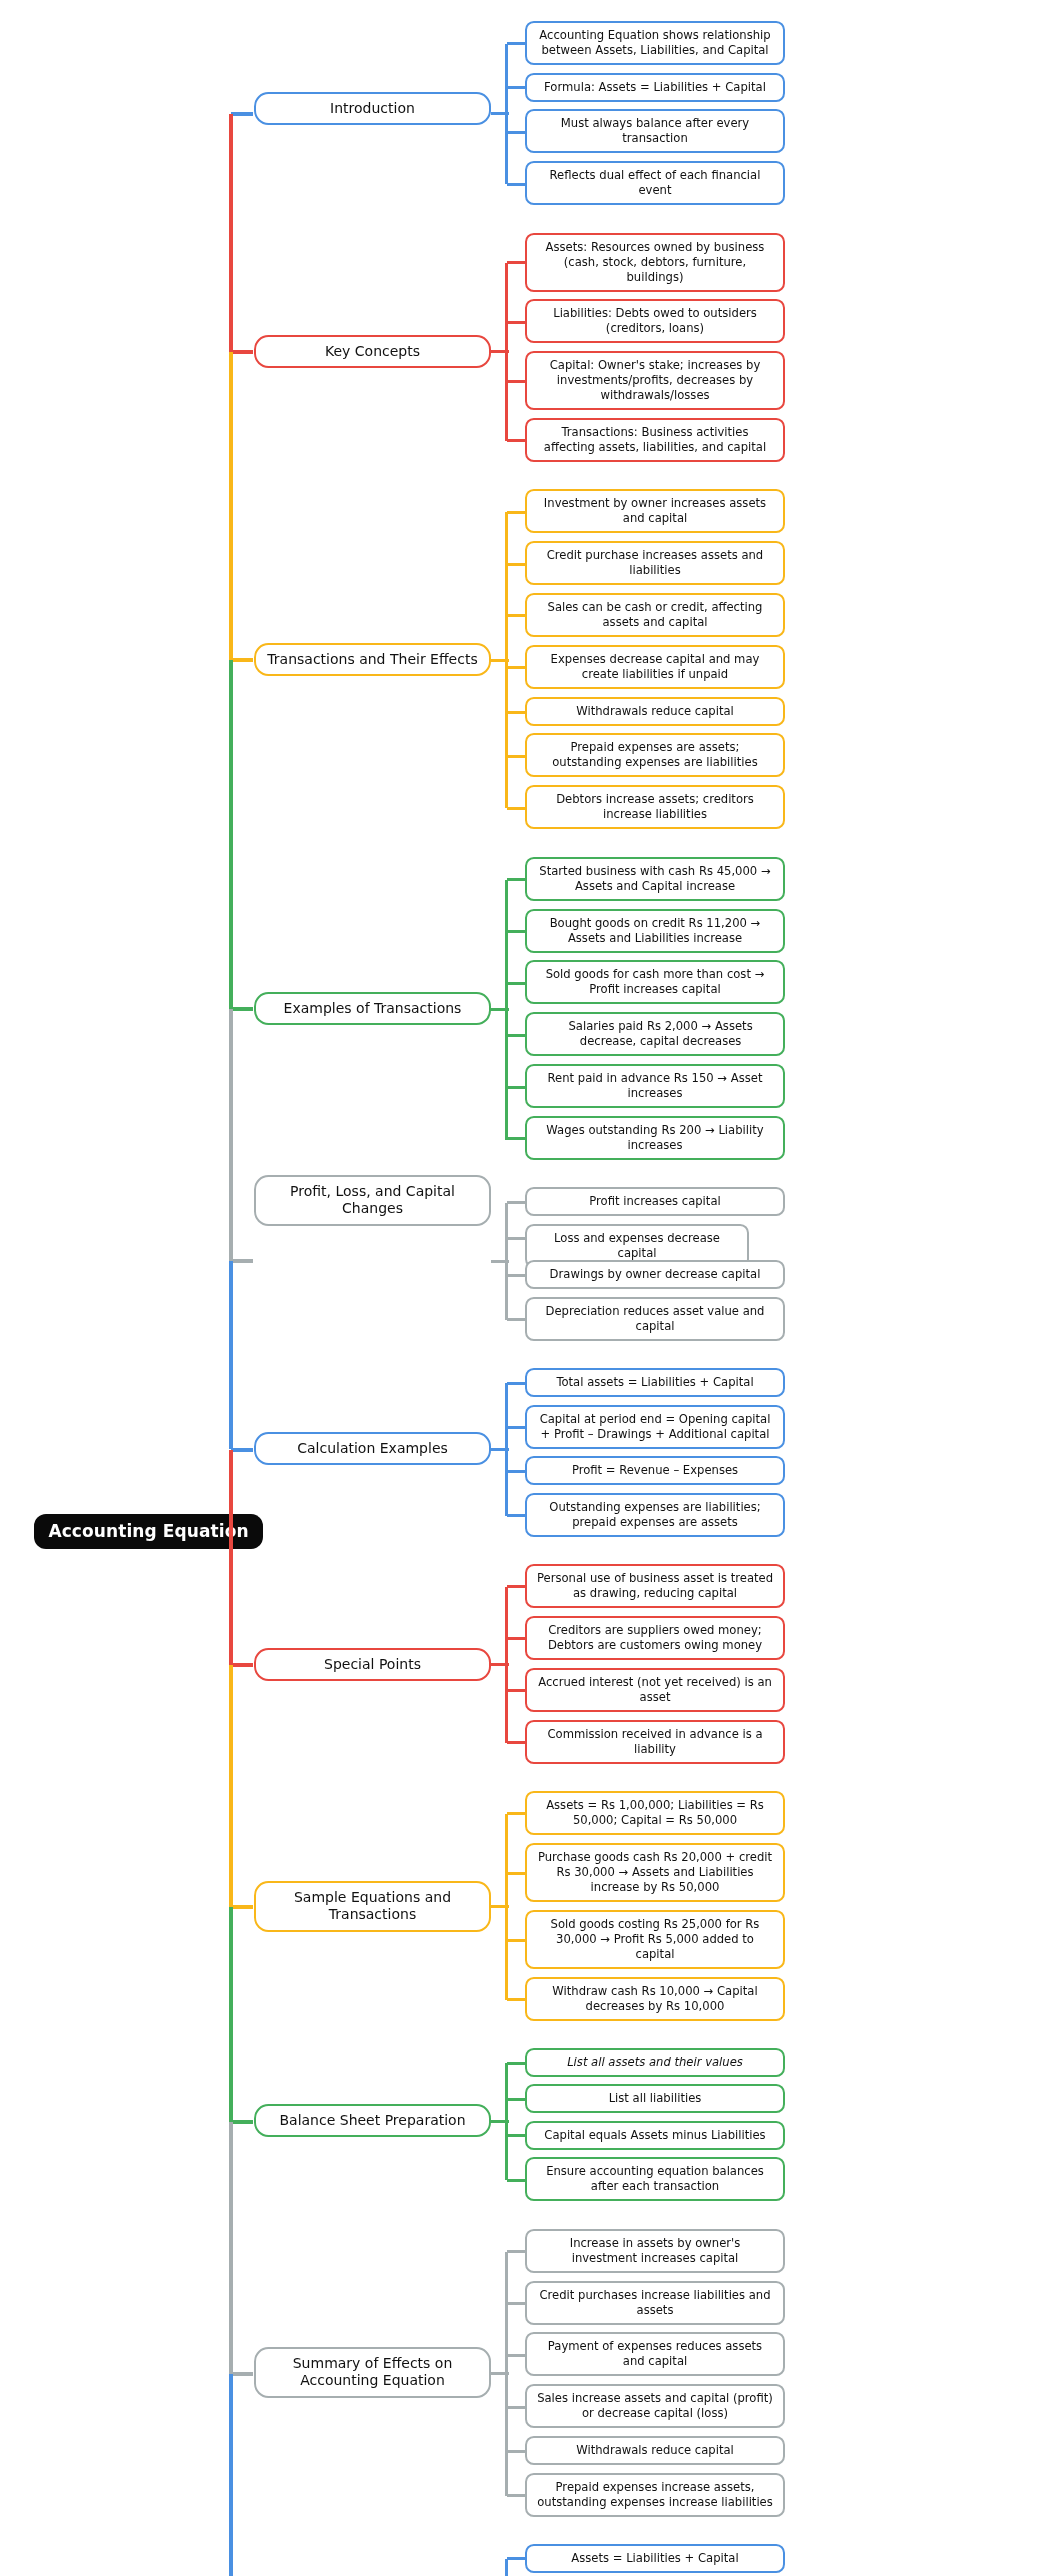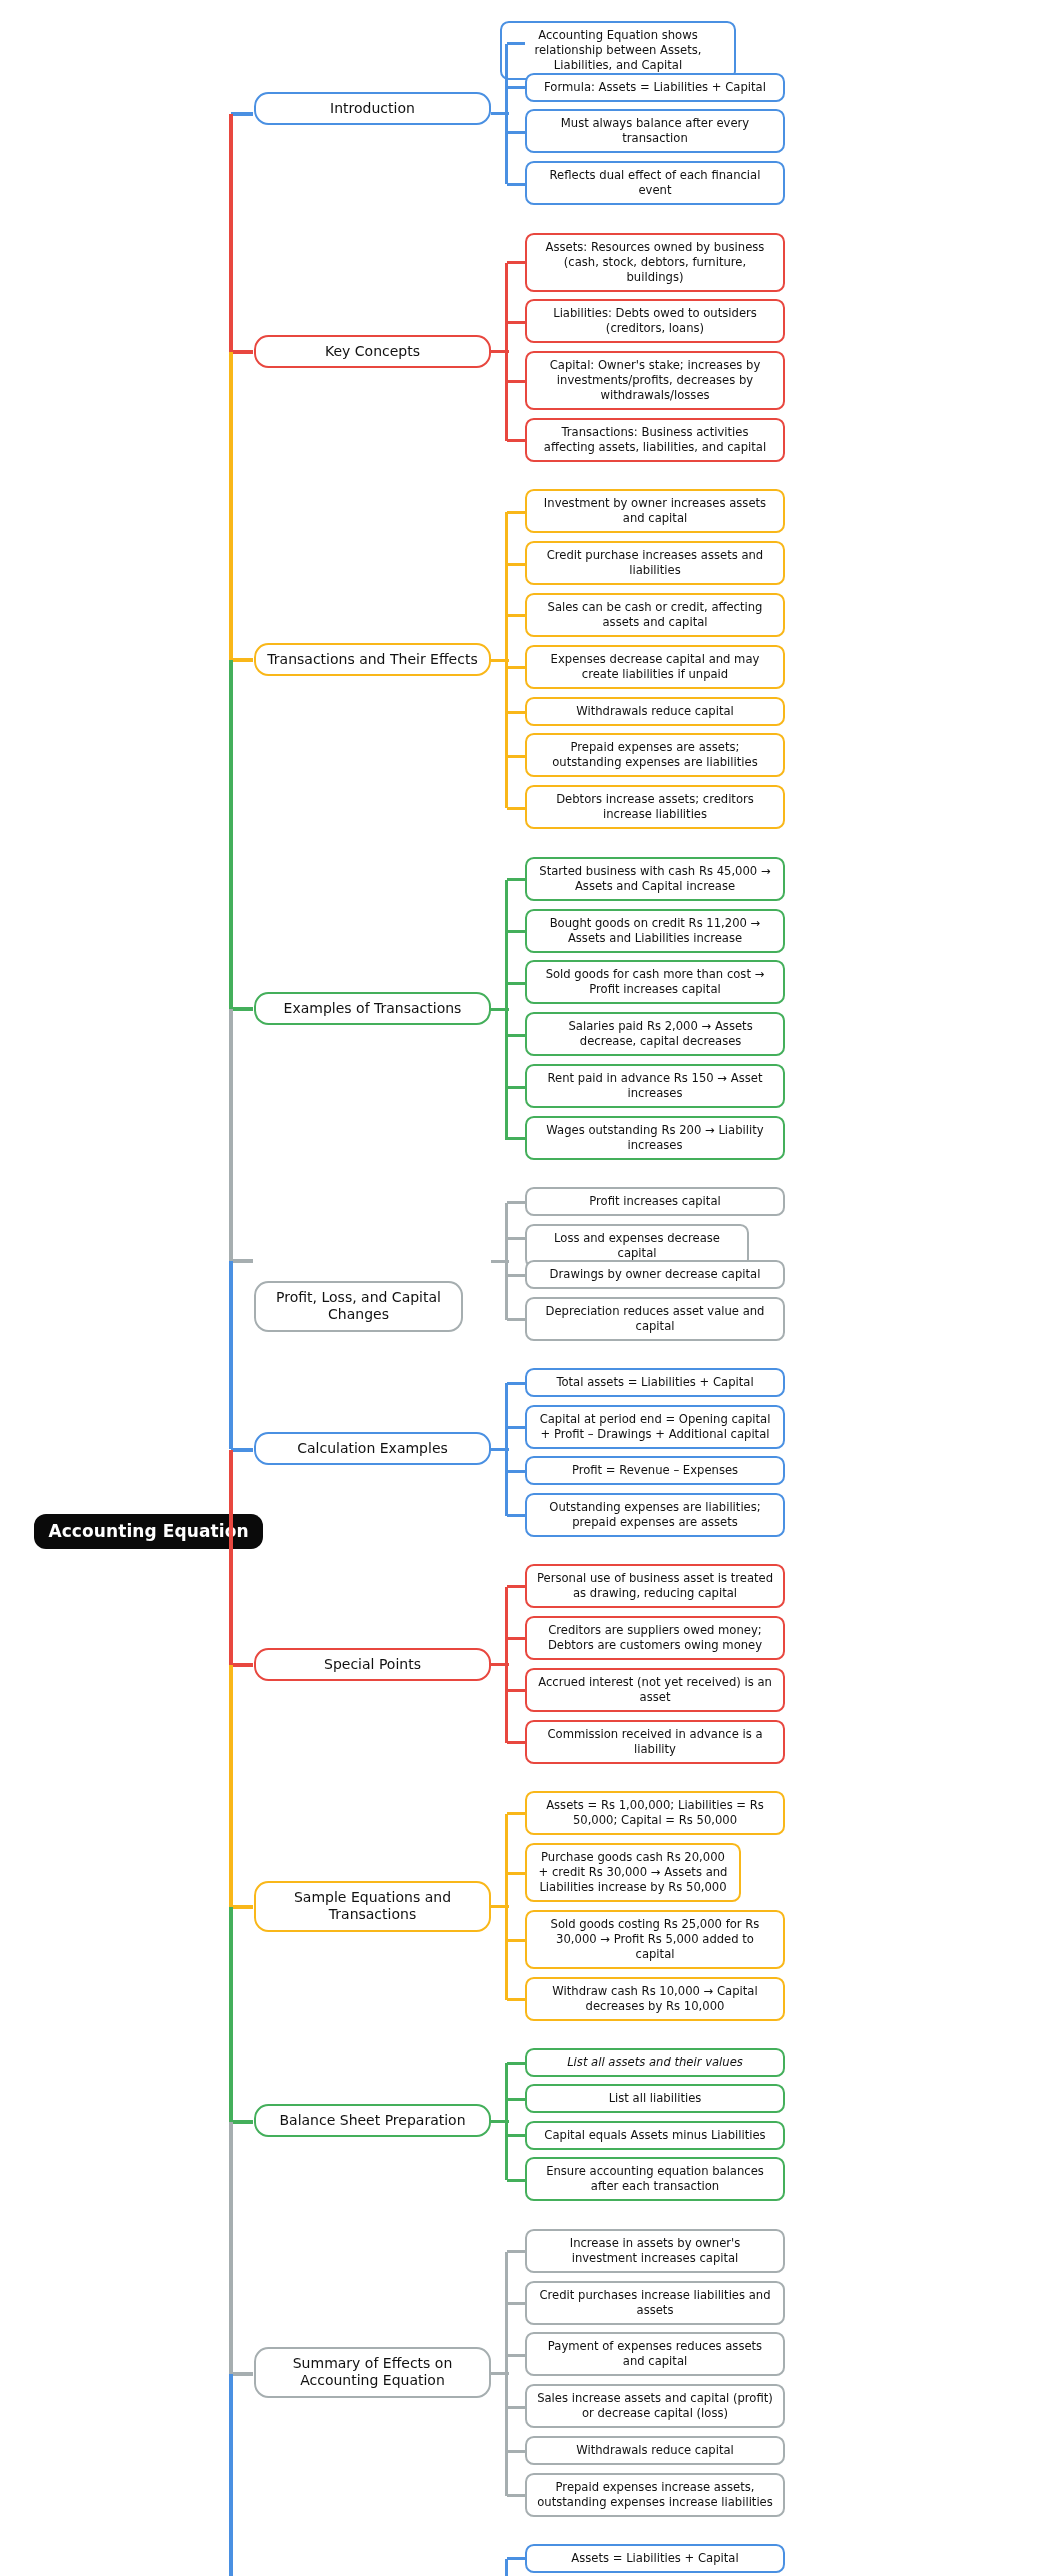--- a/index.html
+++ b/index.html
@@ -61,21 +61,21 @@
   }
 </style>
 </head>
 <body style="height: 3186px;">
 
 <div id="map" style="height: 3186px;">
 
   <div id="root-node" style="top: 1514px;">Accounting Equation</div>
 
   <div id="branch-host">
-      <div class="leaf" style="position: absolute; left: 500px; top: 21px; width: 236px; border-color: rgb(74, 144, 226);">Accounting Equation shows relationship between Assets, Liabilities, and Capital</div>
+      <div class="leaf" style="position: absolute; left: 525px; top: 21px; width: 260px; border-color: rgb(74, 144, 226);">Accounting Equation shows relationship between Assets, Liabilities, and Capital</div>
       <div style="position: absolute; left: 507px; top: 42px; width: 18px; height: 3.3px; background: rgb(74, 144, 226);"></div>
       <div class="leaf" style="position: absolute; left: 525px; top: 73px; width: 260px; border-color: rgb(74, 144, 226);">Formula: Assets = Liabilities + Capital</div>
       <div style="position: absolute; left: 507px; top: 86px; width: 18px; height: 3.3px; background: rgb(74, 144, 226);"></div>
       <div class="leaf" style="position: absolute; left: 525px; top: 109px; width: 260px; border-color: rgb(74, 144, 226);">Must always balance after every transaction</div>
       <div style="position: absolute; left: 507px; top: 131px; width: 18px; height: 3.3px; background: rgb(74, 144, 226);"></div>
       <div class="leaf" style="position: absolute; left: 525px; top: 161px; width: 260px; border-color: rgb(74, 144, 226);">Reflects dual effect of each financial event</div>
       <div style="position: absolute; left: 507px; top: 183px; width: 18px; height: 3.3px; background: rgb(74, 144, 226);"></div>
       <div style="position: absolute; left: 505px; top: 44px; width: 3.3px; height: 140px; background: rgb(74, 144, 226);"></div>
       <div class="branch-label" style="position: absolute; left: 254px; top: 92px; width: 237px; border-color: rgb(74, 144, 226);">Introduction</div>
       <div style="position: absolute; left: 491px; top: 112px; width: 17.7px; height: 3.3px; background: rgb(74, 144, 226);"></div>
@@ -128,21 +128,21 @@
       <div style="position: absolute; left: 231px; top: 1007px; width: 22px; height: 3.9px; background: rgb(68, 175, 91);"></div>
       <div class="leaf" style="position: absolute; left: 525px; top: 1187px; width: 260px; border-color: rgb(166, 174, 176);">Profit increases capital</div>
       <div style="position: absolute; left: 507px; top: 1201px; width: 18px; height: 3.3px; background: rgb(166, 174, 176);"></div>
       <div class="leaf" style="position: absolute; left: 525px; top: 1224px; width: 224px; border-color: rgb(166, 174, 176);">Loss and expenses decrease capital</div>
       <div style="position: absolute; left: 507px; top: 1237px; width: 18px; height: 3.3px; background: rgb(166, 174, 176);"></div>
       <div class="leaf" style="position: absolute; left: 525px; top: 1260px; width: 260px; border-color: rgb(166, 174, 176);">Drawings by owner decrease capital</div>
       <div style="position: absolute; left: 507px; top: 1274px; width: 18px; height: 3.3px; background: rgb(166, 174, 176);"></div>
       <div class="leaf" style="position: absolute; left: 525px; top: 1297px; width: 260px; border-color: rgb(166, 174, 176);">Depreciation reduces asset value and capital</div>
       <div style="position: absolute; left: 507px; top: 1318px; width: 18px; height: 3.3px; background: rgb(166, 174, 176);"></div>
       <div style="position: absolute; left: 505px; top: 1203px; width: 3.3px; height: 117px; background: rgb(166, 174, 176);"></div>
-      <div class="branch-label" style="position: absolute; left: 254px; top: 1281px; width: 209px; border-color: rgb(166, 174, 176);">Profit, Loss, and Capital Changes</div>
+      <div class="branch-label" style="position: absolute; left: 254px; top: 1175px; width: 237px; border-color: rgb(166, 174, 176);">Profit, Loss, and Capital Changes</div>
       <div style="position: absolute; left: 491px; top: 1260px; width: 17.7px; height: 3.3px; background: rgb(166, 174, 176);"></div>
       <div style="position: absolute; left: 231px; top: 1259px; width: 22px; height: 3.9px; background: rgb(166, 174, 176);"></div>
       <div class="leaf" style="position: absolute; left: 525px; top: 1368px; width: 260px; border-color: rgb(74, 144, 226);">Total assets = Liabilities + Capital</div>
       <div style="position: absolute; left: 507px; top: 1382px; width: 18px; height: 3.3px; background: rgb(74, 144, 226);"></div>
       <div class="leaf" style="position: absolute; left: 525px; top: 1405px; width: 260px; border-color: rgb(74, 144, 226);">Capital at period end = Opening capital + Profit – Drawings + Additional capital</div>
       <div style="position: absolute; left: 507px; top: 1426px; width: 18px; height: 3.3px; background: rgb(74, 144, 226);"></div>
       <div class="leaf" style="position: absolute; left: 525px; top: 1456px; width: 260px; border-color: rgb(74, 144, 226);">Profit = Revenue – Expenses</div>
       <div style="position: absolute; left: 507px; top: 1470px; width: 18px; height: 3.3px; background: rgb(74, 144, 226);"></div>
       <div class="leaf" style="position: absolute; left: 525px; top: 1493px; width: 260px; border-color: rgb(74, 144, 226);">Outstanding expenses are liabilities; prepaid expenses are assets</div>
       <div style="position: absolute; left: 507px; top: 1514px; width: 18px; height: 3.3px; background: rgb(74, 144, 226);"></div>
@@ -157,21 +157,21 @@
       <div class="leaf" style="position: absolute; left: 525px; top: 1668px; width: 260px; border-color: rgb(232, 71, 63);">Accrued interest (not yet received) is an asset</div>
       <div style="position: absolute; left: 507px; top: 1689px; width: 18px; height: 3.3px; background: rgb(232, 71, 63);"></div>
       <div class="leaf" style="position: absolute; left: 525px; top: 1720px; width: 260px; border-color: rgb(232, 71, 63);">Commission received in advance is a liability</div>
       <div style="position: absolute; left: 507px; top: 1741px; width: 18px; height: 3.3px; background: rgb(232, 71, 63);"></div>
       <div style="position: absolute; left: 505px; top: 1587px; width: 3.3px; height: 156px; background: rgb(232, 71, 63);"></div>
       <div class="branch-label" style="position: absolute; left: 254px; top: 1648px; width: 237px; border-color: rgb(232, 71, 63);">Special Points</div>
       <div style="position: absolute; left: 491px; top: 1663px; width: 17.7px; height: 3.3px; background: rgb(232, 71, 63);"></div>
       <div style="position: absolute; left: 231px; top: 1663px; width: 22px; height: 3.9px; background: rgb(232, 71, 63);"></div>
       <div class="leaf" style="position: absolute; left: 525px; top: 1791px; width: 260px; border-color: rgb(249, 183, 25);">Assets = Rs 1,00,000; Liabilities = Rs 50,000; Capital = Rs 50,000</div>
       <div style="position: absolute; left: 507px; top: 1812px; width: 18px; height: 3.3px; background: rgb(249, 183, 25);"></div>
-      <div class="leaf" style="position: absolute; left: 525px; top: 1843px; width: 216px; border-color: rgb(249, 183, 25);">Purchase goods cash Rs 20,000 + credit Rs 30,000 → Assets and Liabilities increase by Rs 50,000</div>
+      <div class="leaf" style="position: absolute; left: 525px; top: 1843px; width: 260px; border-color: rgb(249, 183, 25);">Purchase goods cash Rs 20,000 + credit Rs 30,000 → Assets and Liabilities increase by Rs 50,000</div>
       <div style="position: absolute; left: 507px; top: 1872px; width: 18px; height: 3.3px; background: rgb(249, 183, 25);"></div>
       <div class="leaf" style="position: absolute; left: 525px; top: 1910px; width: 260px; border-color: rgb(249, 183, 25);">Sold goods costing Rs 25,000 for Rs 30,000 → Profit Rs 5,000 added to capital</div>
       <div style="position: absolute; left: 507px; top: 1939px; width: 18px; height: 3.3px; background: rgb(249, 183, 25);"></div>
       <div class="leaf" style="position: absolute; left: 525px; top: 1977px; width: 260px; border-color: rgb(249, 183, 25);">Withdraw cash Rs 10,000 → Capital decreases by Rs 10,000</div>
       <div style="position: absolute; left: 507px; top: 1998px; width: 18px; height: 3.3px; background: rgb(249, 183, 25);"></div>
       <div style="position: absolute; left: 505px; top: 1814px; width: 3.3px; height: 186px; background: rgb(249, 183, 25);"></div>
       <div class="branch-label" style="position: absolute; left: 254px; top: 1881px; width: 237px; border-color: rgb(249, 183, 25);">Sample Equations and Transactions</div>
       <div style="position: absolute; left: 491px; top: 1905px; width: 17.7px; height: 3.3px; background: rgb(249, 183, 25);"></div>
       <div style="position: absolute; left: 231px; top: 1905px; width: 22px; height: 3.9px; background: rgb(249, 183, 25);"></div>
       <div class="leaf" style="position: absolute; left: 525px; top: 2048px; width: 260px; border-color: rgb(68, 175, 91); font-style: italic;">List all assets and their values</div>

